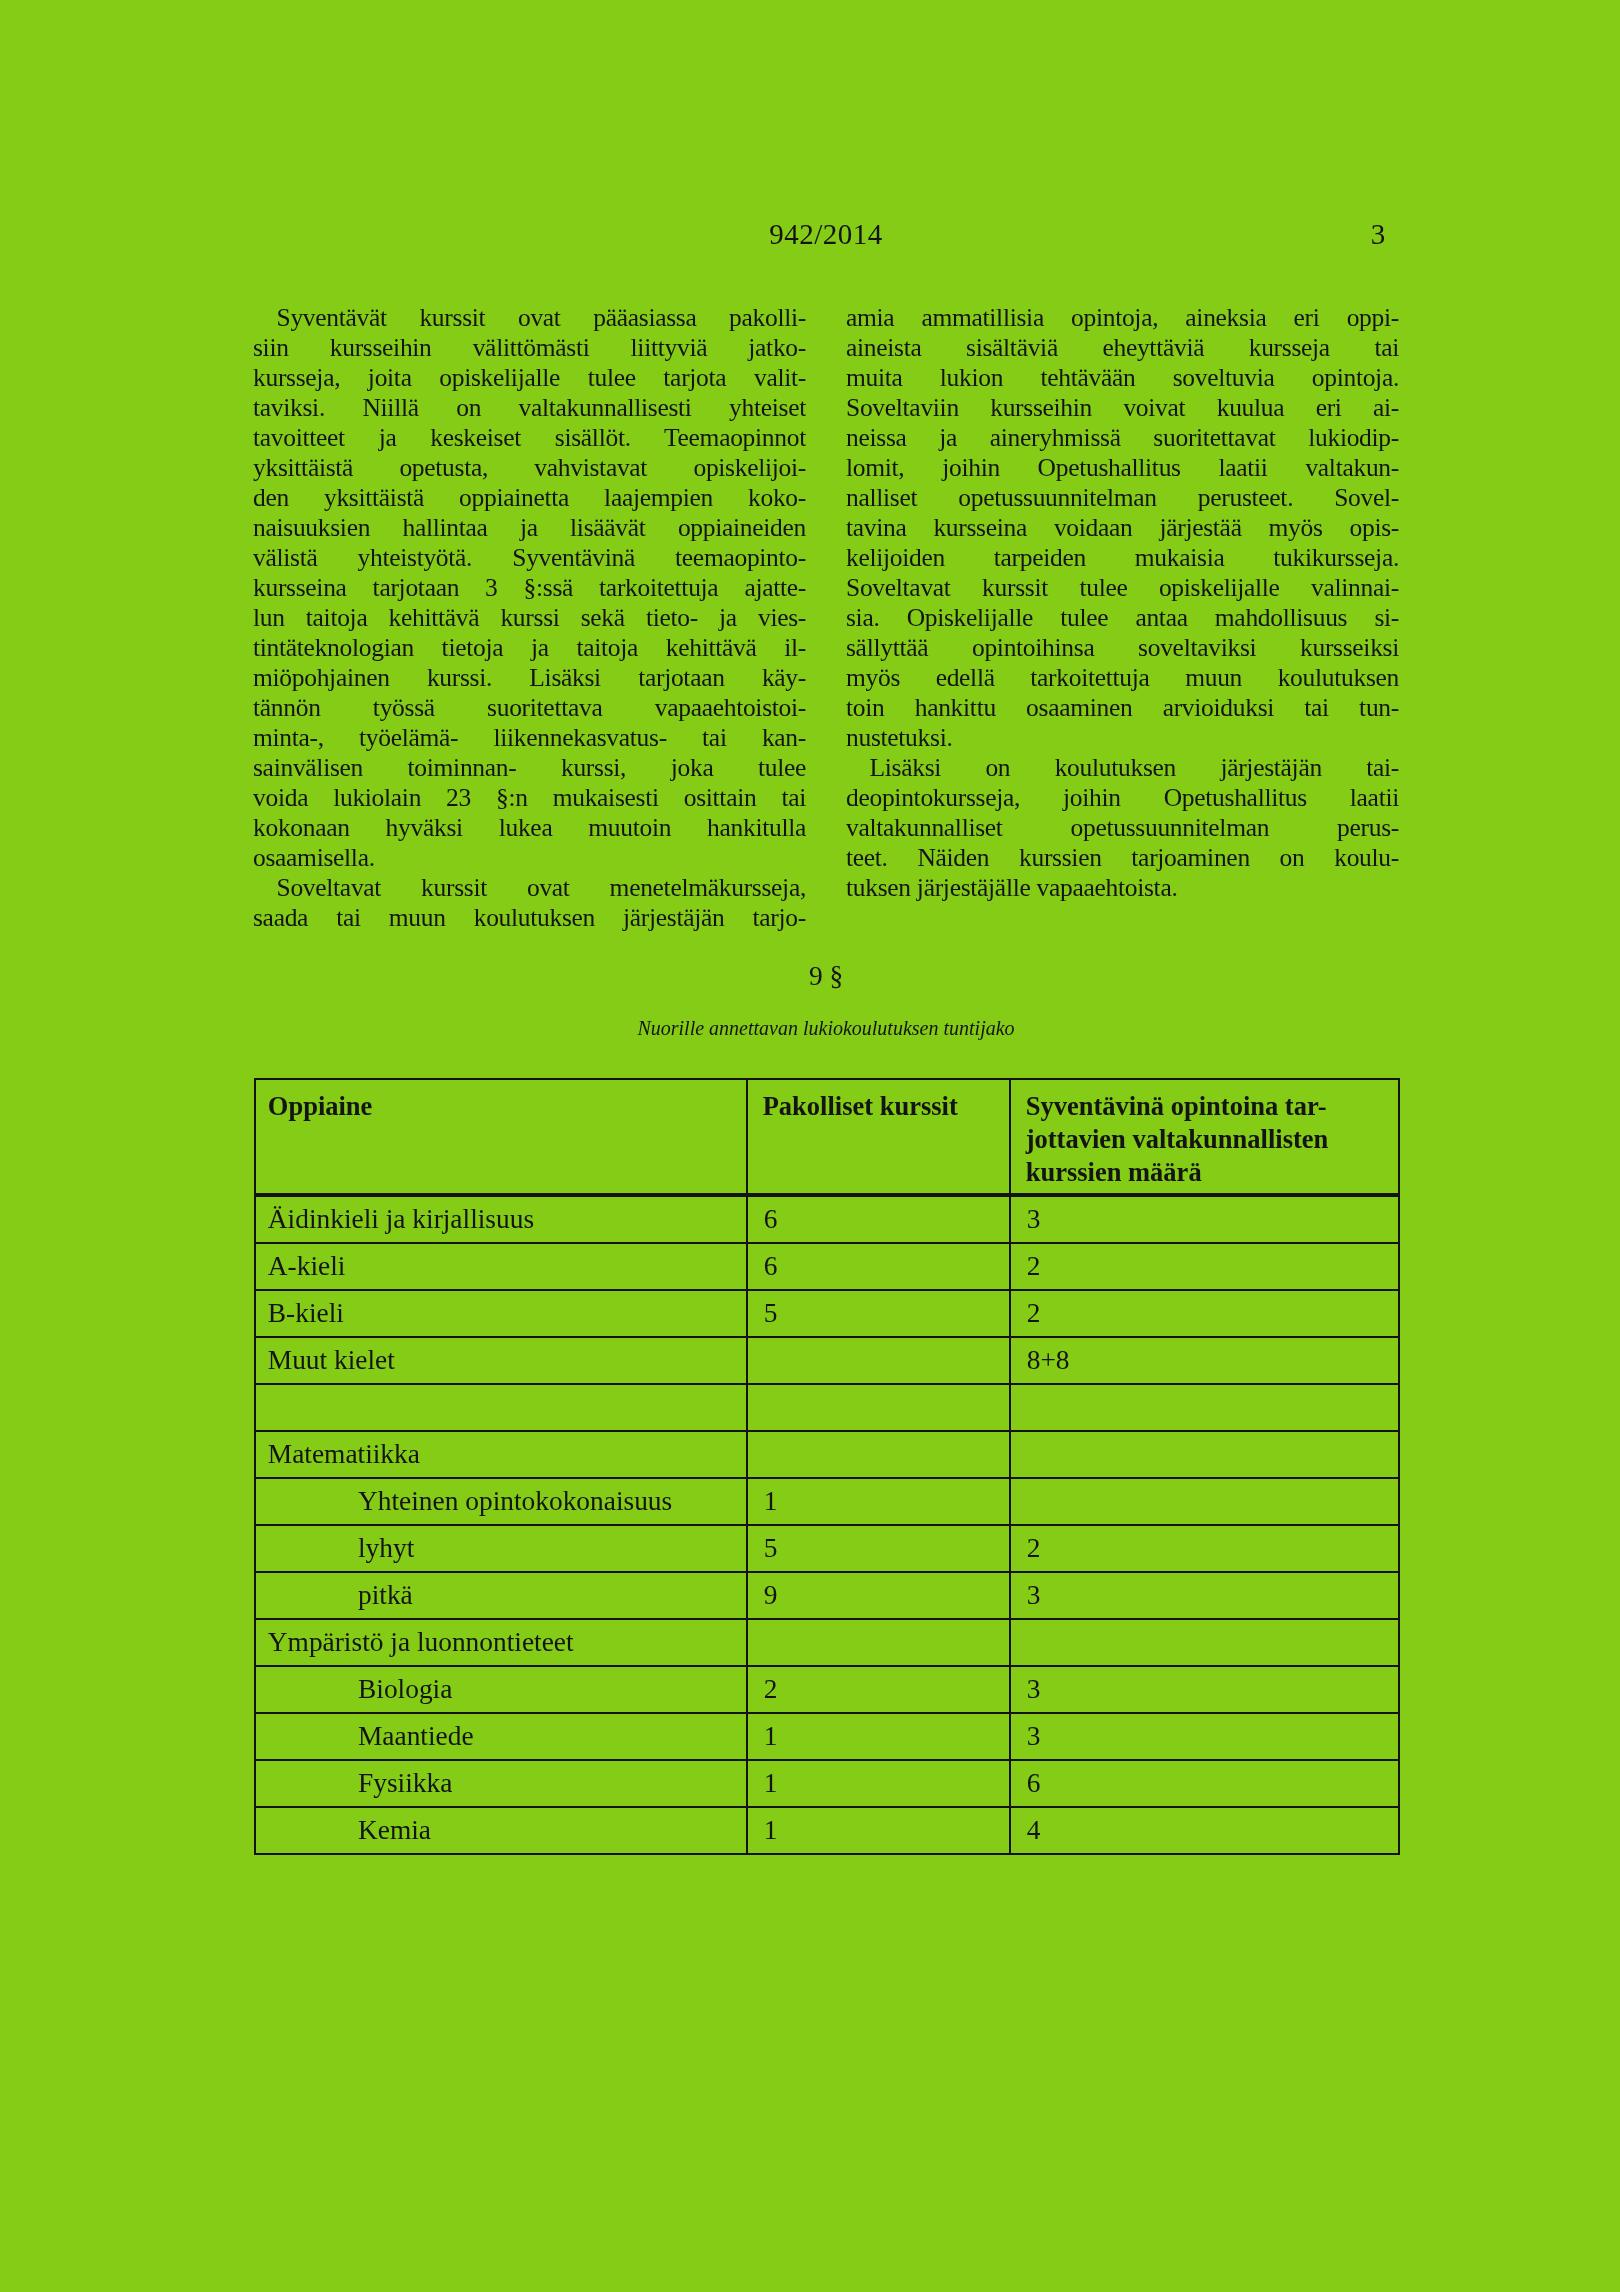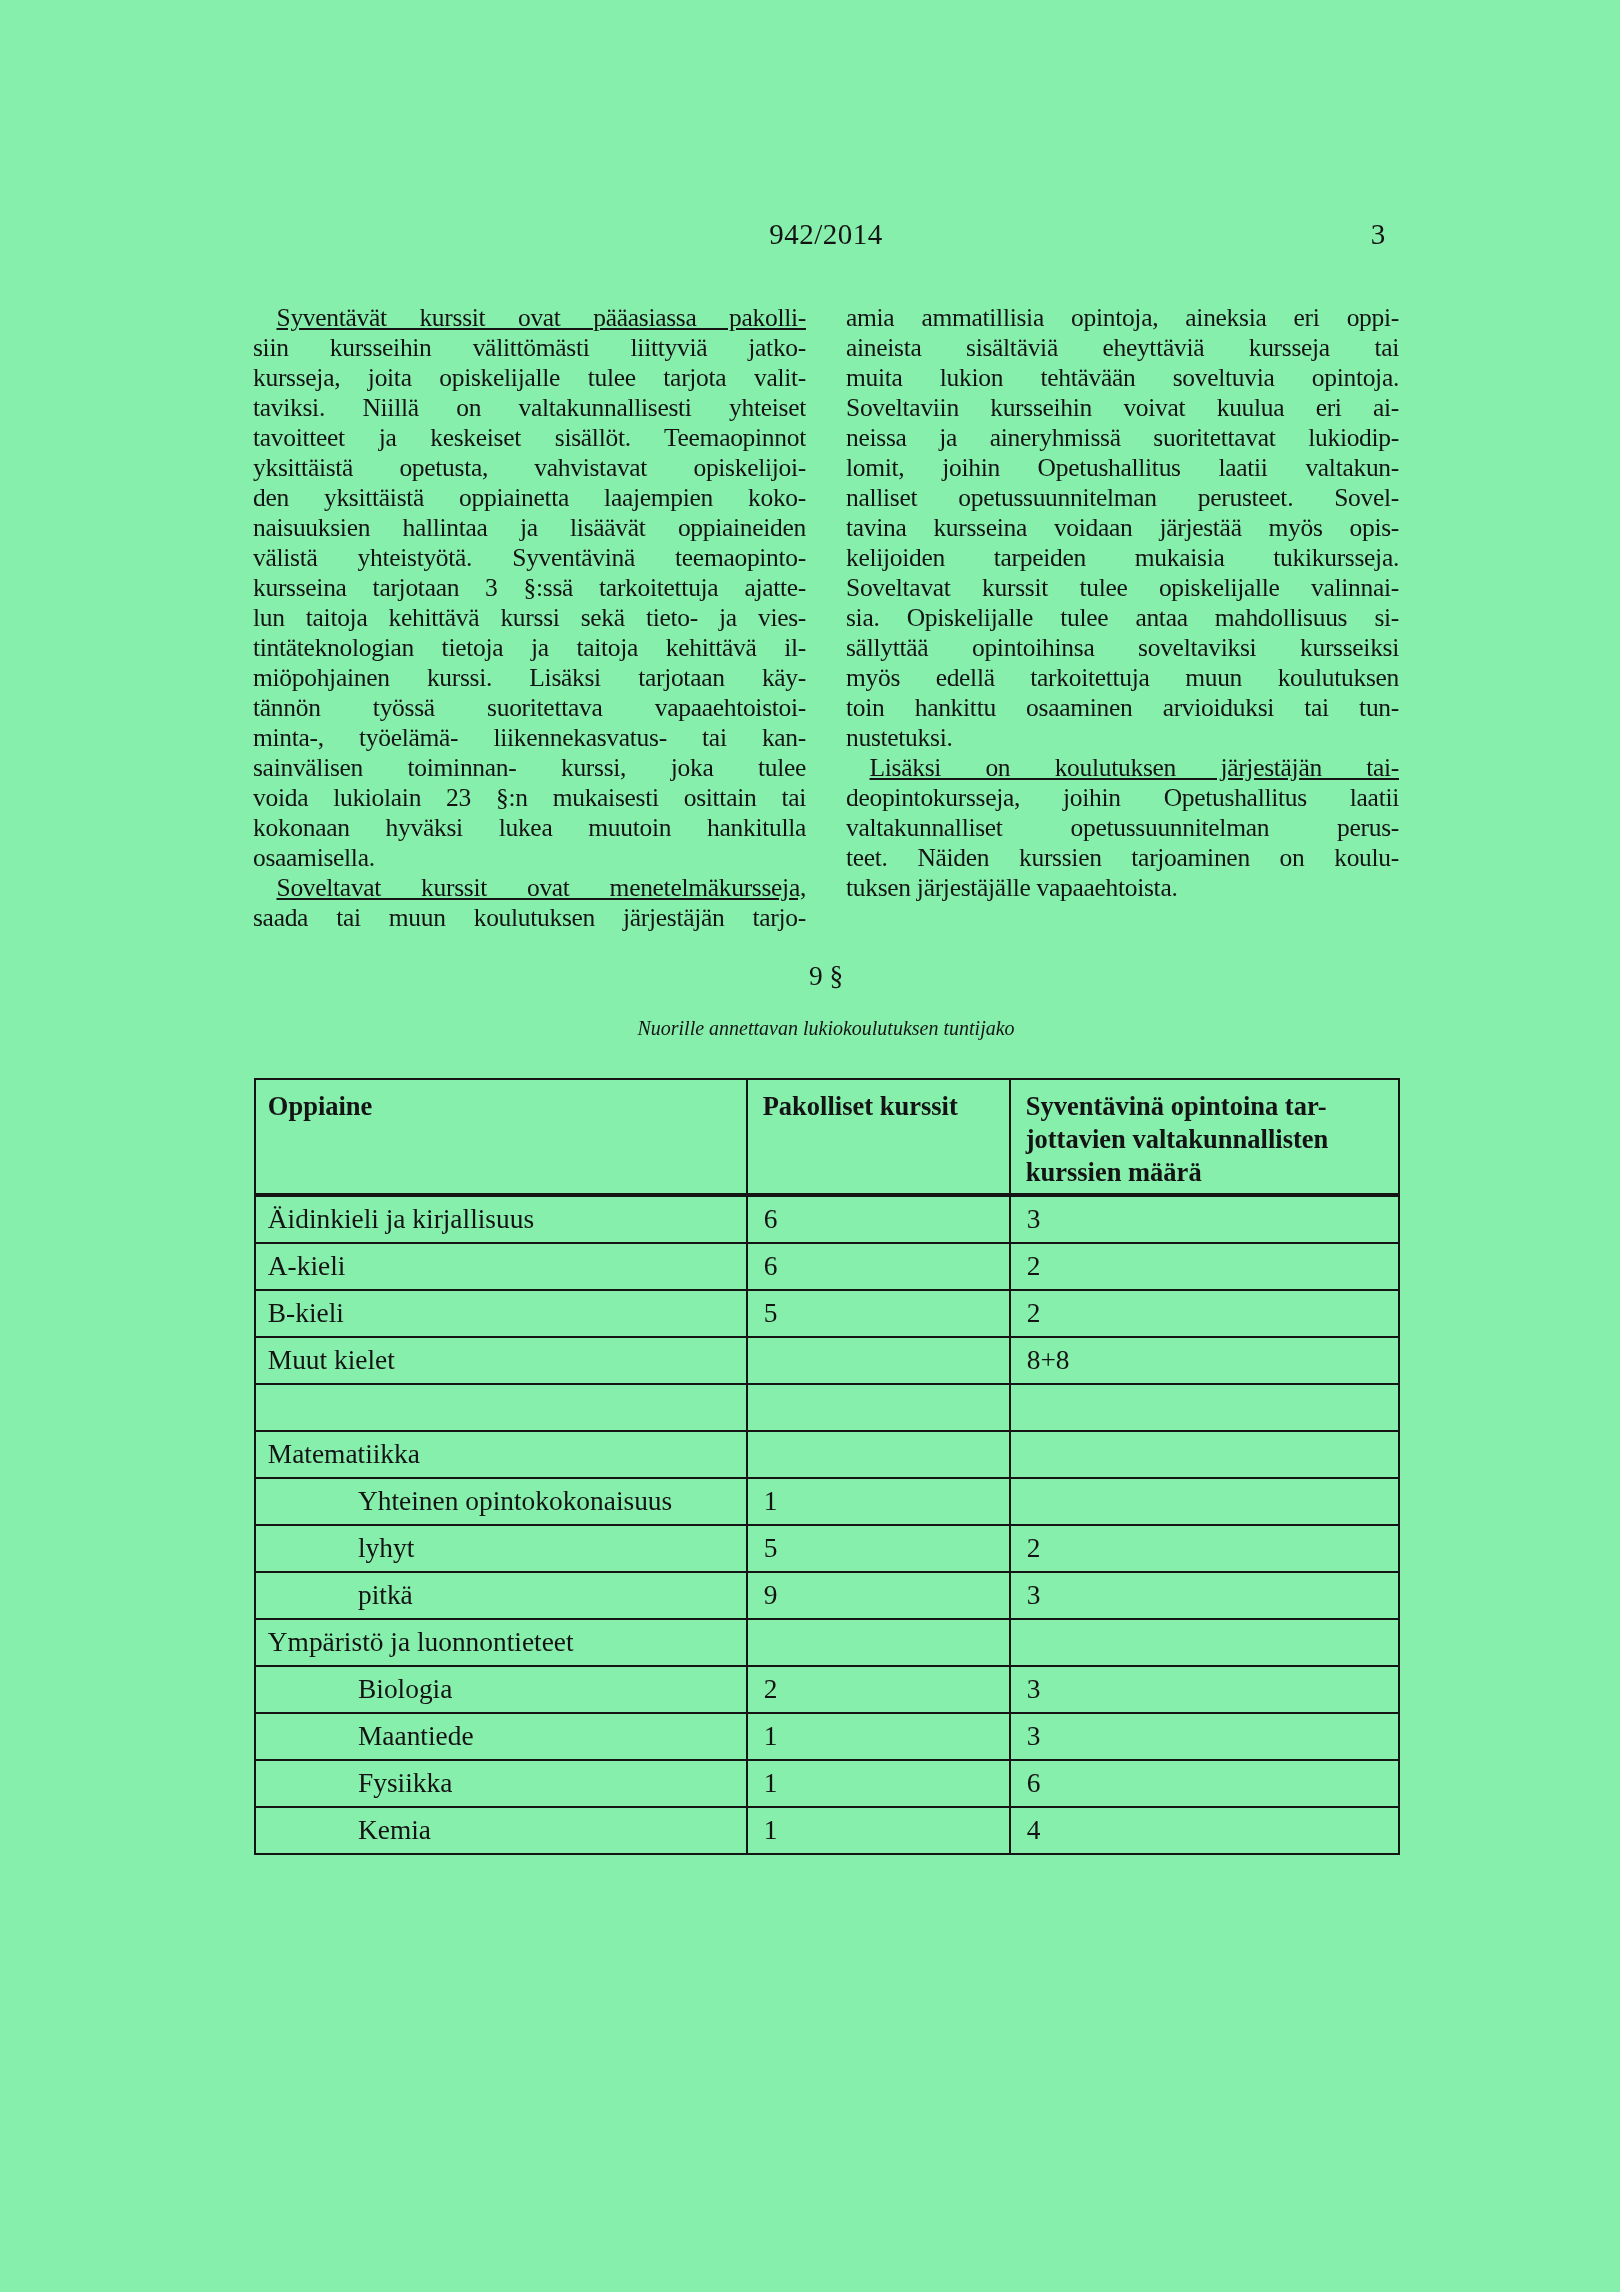--- a/index.html
+++ b/index.html
@@ -1,19 +1,19 @@
 <!DOCTYPE html>
 <html><head>
 <meta charset="utf-8">
 <style>
   html,body { margin:0; padding:0; background:#e8e8e8; }
   .page {
     position:relative;
     width:1620px; height:2293px;
-    background:#86efac;
+    background:#84cc16;
     font-family:"Liberation Serif","DejaVu Serif",serif;
     color:#141414;
     overflow:hidden;
   }
   .header-number {
     position:absolute; top:218px; left:253px; width:1146px;
     text-align:center; font-size:29px; letter-spacing:0.5px;
   }
   .page-num {
     position:absolute; top:218px; left:253px; width:1146px;
@@ -27,21 +27,21 @@
   .col { width:553px; font-size:25.5px; line-height:30px; letter-spacing:-0.3px; }
   .para { margin:0; }
   .jline {
     text-align:justify;
     text-align-last:justify;
     height:30px;
     overflow:hidden;
     white-space:normal;
   }
   .jline.ragged { text-align-last:left; }
-  .jline.findent { text-indent:23.5px;text-decoration:underline; }
+  .jline.findent { text-indent:23.5px; }
   .section-number {
     position:absolute; top:961px; left:253px; width:1146px;
     text-align:center; font-size:27.4px;
   }
   .section-title {
     position:absolute; top:1017px; left:253px; width:1146px;
     text-align:center; font-style:italic; font-size:20px;
   }
   table.tuntijako {
     position:absolute; top:1078px; left:254px;

